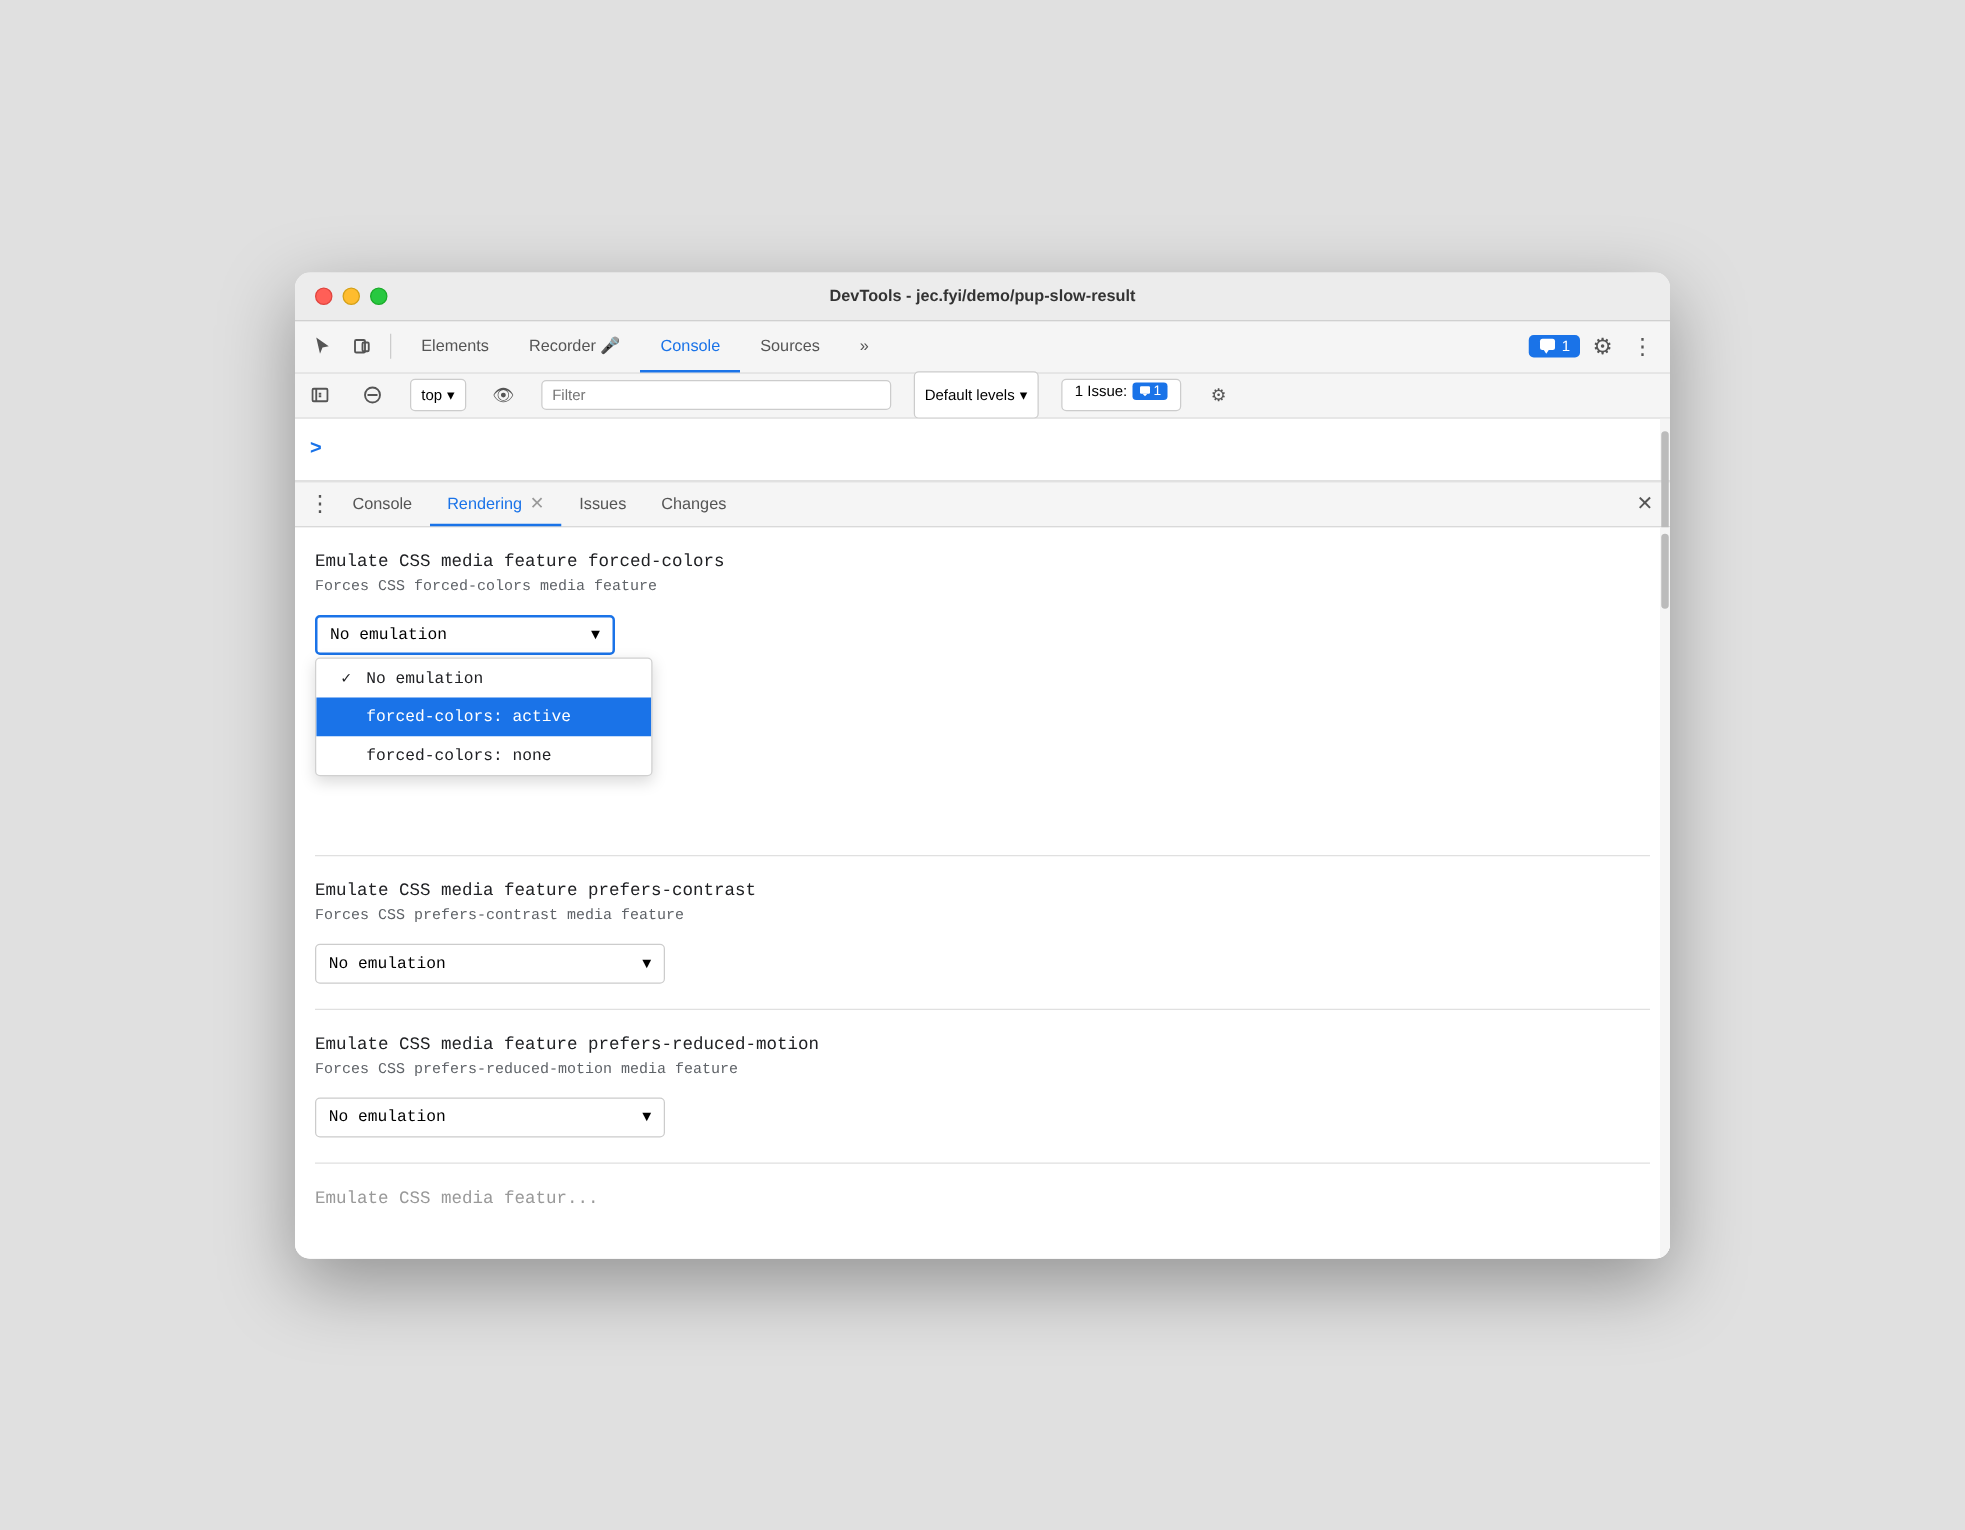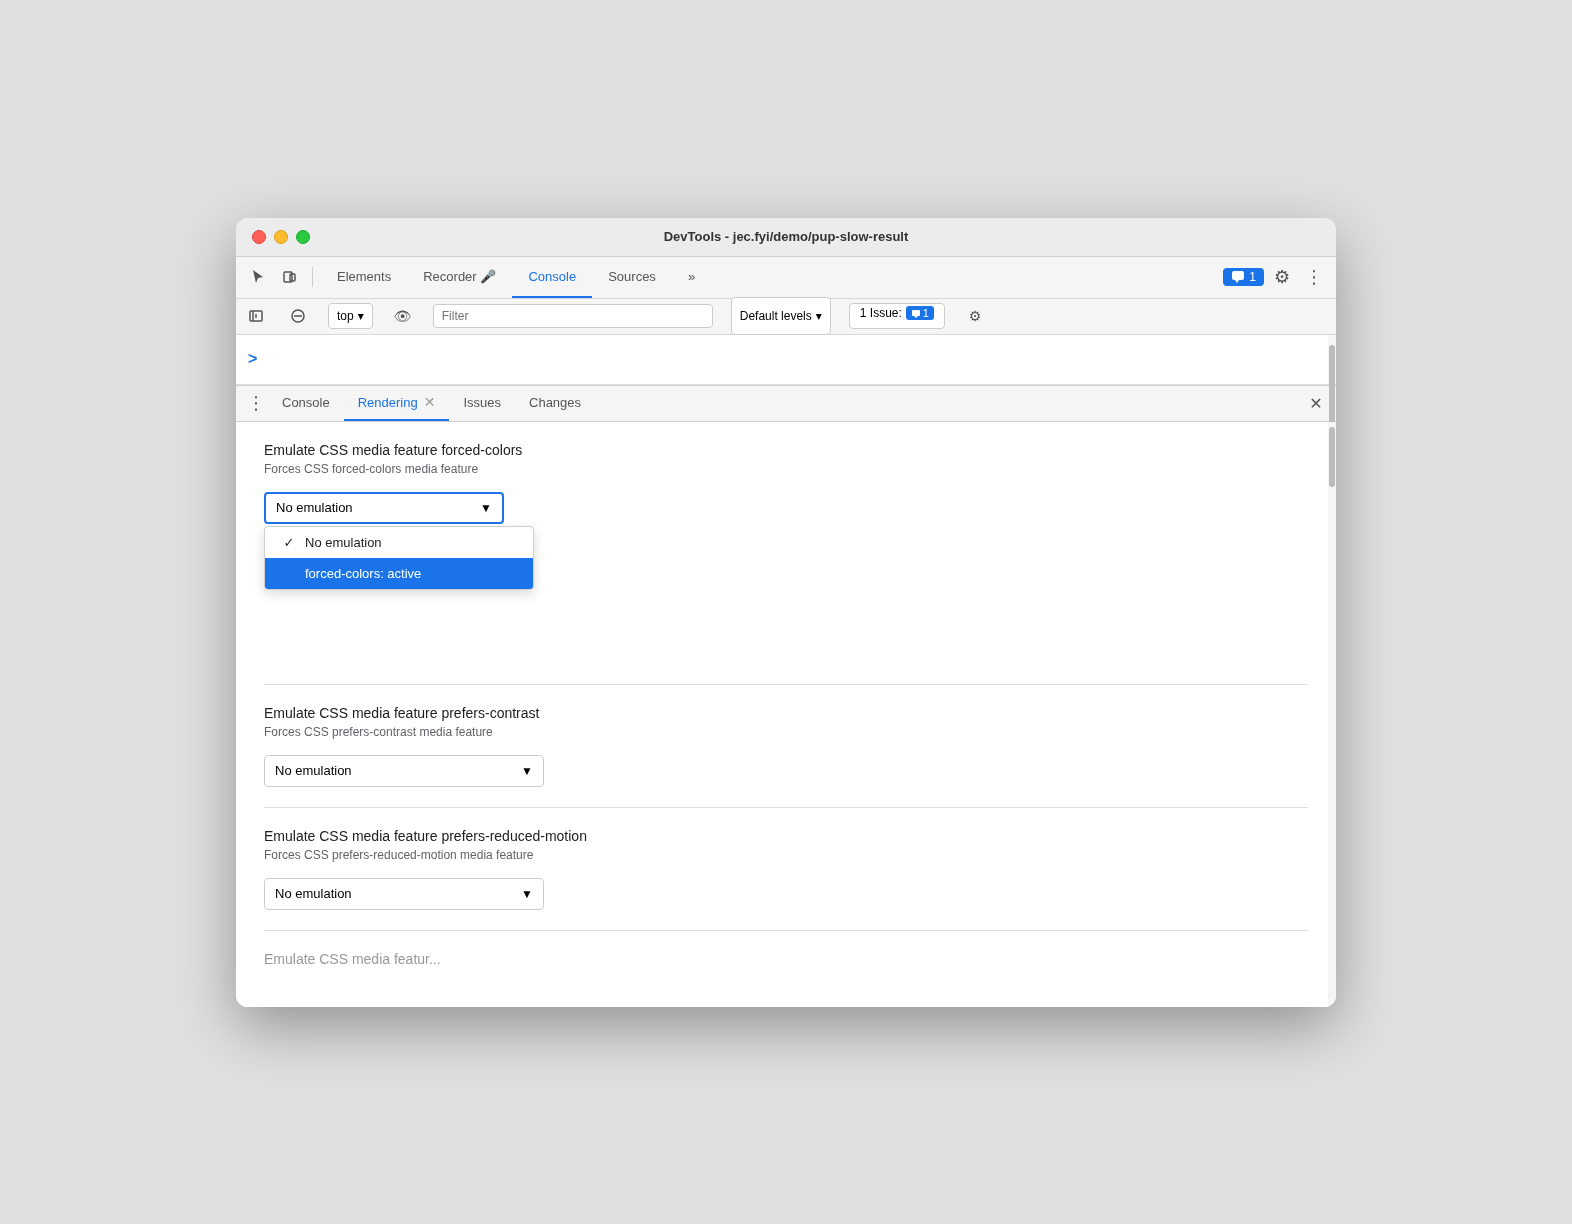--- a/index.html
+++ b/index.html
@@ -269,23 +269,24 @@
       justify-content: center;
       cursor: pointer;
       color: #555;
       font-size: 16px;
       border-radius: 4px;
     }
 
     
     .rendering-panel {
       background: white;
-      padding: 20px 28px;
+      padding: 20px 16px;
       overflow-y: auto;
       position: relative;
+      font-family: Liberation Mono, monospace;
     }
     .section-title {
       font-size: 14px;
       font-weight: 500;
       color: #202124;
       margin-bottom: 4px;
     }
     .section-subtitle {
       font-size: 12px;
       color: #5f6368;
@@ -550,20 +551,24 @@
           
           <div class="dropdown-menu">
             <div class="dropdown-item">
               <span class="check">✓</span>
               <span>No emulation</span>
             </div>
             <div class="dropdown-item selected">
               <span class="check"></span>
               <span>forced-colors: active</span>
             </div>
+            <div class="dropdown-item">
+              <span class="check"></span>
+              <span>forced-colors: none</span>
+            </div>
           </div>
         </div>
       </div>
 
       <div class="section-block section-top-border" style="margin-top: 160px;">
         <div class="section-title">Emulate CSS media feature prefers-contrast</div>
         <div class="section-subtitle">Forces CSS prefers-contrast media feature</div>
         <div class="dropdown-container">
           <div class="dropdown-select-gray">
             <span>No emulation</span>

